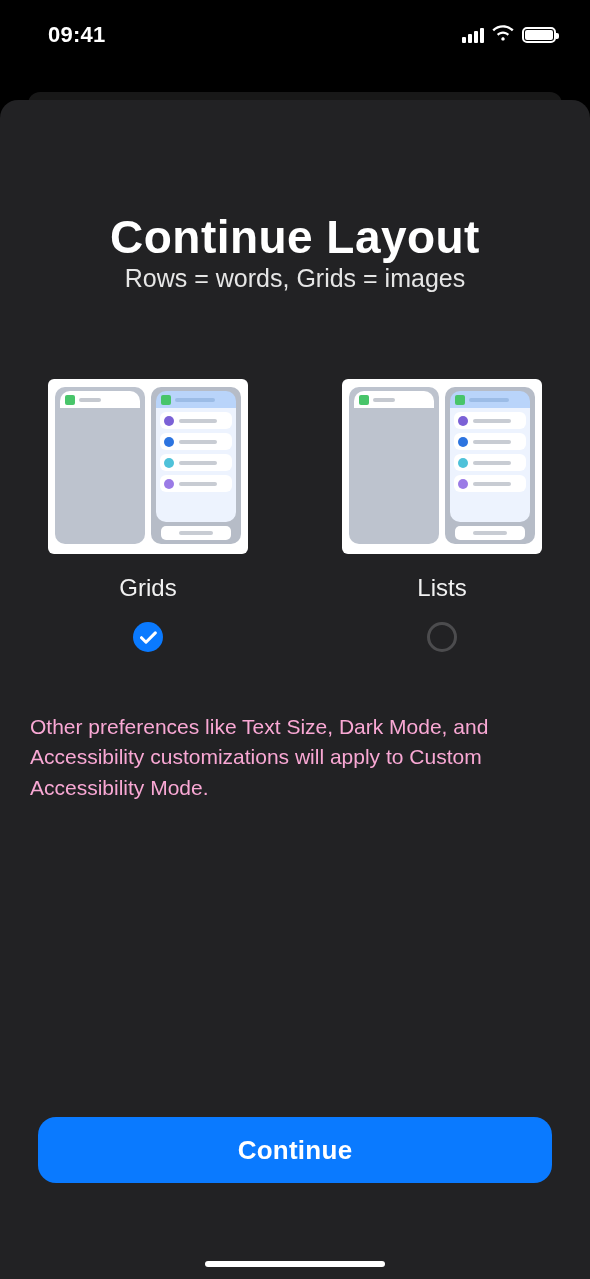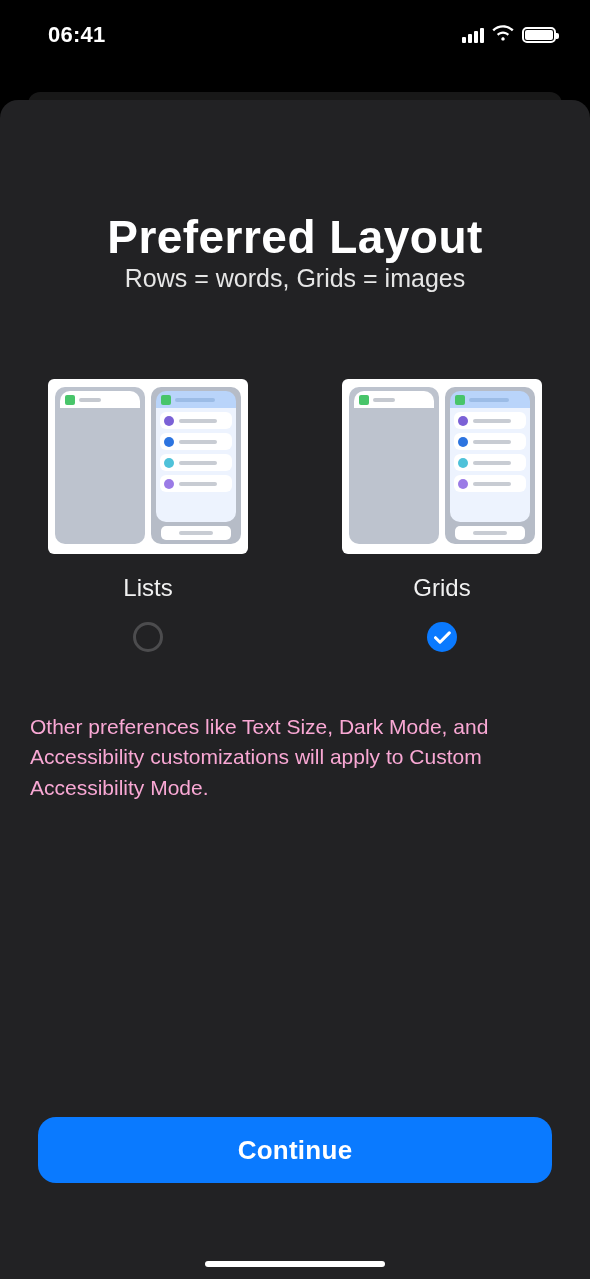--- a/index.html
+++ b/index.html
@@ -82,21 +82,21 @@
       background:#0a7aff;border:none;border-radius:18px;
       color:#fff;font-size:26px;font-weight:600;letter-spacing:.01em;
       cursor:pointer;
     }
     .home{position:absolute;left:50%;transform:translateX(-50%);bottom:12px;width:180px;height:6px;border-radius:4px;background:#fff}
   </style>
 </head>
 <body>
 
 <div class="statusbar">
-  <div class="clock">06:41</div>
+  <div class="clock">09:41</div>
   <div class="sb-icons">
     <span class="signal-bars">
         <span></span>
         <span></span>
         <span></span>
         <span></span>
       </span>
     <span>
       <svg width="22" height="16" viewBox="0 0 22 16" fill="none">
           <path d="M11 15.5c.9 0 1.7-.7 1.7-1.6 0-.9-.8-1.6-1.7-1.6s-1.7.7-1.7 1.6c0 .9.8 1.6 1.7 1.6Zm-4.5-4.8c1.2-1.2 2.8-1.9 4.5-1.9s3.3.7 4.5 1.9l1.6-1.6C15.4 7.4 13.3 6.5 11 6.5S6.6 7.4 4.9 9.1l1.6 1.6ZM2 6.2C4.4 3.8 7.6 2.5 11 2.5s6.6 1.3 9 3.7l1.6-1.6C18.7 1.8 15 .3 11 .3S3.3 1.8.4 4.6L2 6.2Z" fill="#fff"></path>
@@ -104,64 +104,24 @@
     </span>
     <span class="battery">
         <span class="fill"></span>
       </span>
   </div>
 </div>
 
 <div class="sheet-stack"></div>
 
 <div class="sheet">
-  <h1 class="title">Preferred Layout</h1>
+  <h1 class="title">Continue Layout</h1>
   <p class="subtitle">Rows = words, Grids = images</p>
 
   <div class="options">
-
-    <div class="opt">
-      <div class="thumb">
-        <div class="phone light">
-          <div class="ph-notch">
-              <span class="sq green"></span>
-              <span class="bar"></span>
-            </div>
-        </div>
-        <div class="phone active">
-          <div class="ph-notch">
-              <span class="sq green"></span>
-              <span class="bar"></span>
-            </div>
-          <div class="ph-list">
-            <div class="row">
-                <span class="dot purple"></span>
-                <span class="bar"></span>
-              </div>
-            <div class="row">
-                <span class="dot blue"></span>
-                <span class="bar"></span>
-              </div>
-            <div class="row">
-                <span class="dot cyan"></span>
-                <span class="bar"></span>
-              </div>
-            <div class="row">
-                <span class="dot violet"></span>
-                <span class="bar"></span>
-              </div>
-          </div>
-          <div class="ph-btn">
-              <span class="bar"></span>
-            </div>
-        </div>
-      </div>
-      <div class="opt-label">Lists</div>
-      <div class="radio unchecked"></div>
-    </div>
 
     <div class="opt">
       <div class="thumb">
         <div class="phone light">
           <div class="ph-notch">
               <span class="sq green"></span>
               <span class="bar"></span>
             </div>
         </div>
         <div class="phone active">
@@ -192,20 +152,60 @@
             </div>
         </div>
       </div>
       <div class="opt-label">Grids</div>
       <div class="radio checked">
         <svg width="17" height="13" viewBox="0 0 17 13" fill="none">
             <path d="M1.5 6.7 6 11.2 15.3 1.9" stroke="#fff" stroke-width="3" stroke-linecap="round" stroke-linejoin="round"></path>
           </svg>
       </div>
     </div>
+
+    <div class="opt">
+      <div class="thumb">
+        <div class="phone light">
+          <div class="ph-notch">
+              <span class="sq green"></span>
+              <span class="bar"></span>
+            </div>
+        </div>
+        <div class="phone active">
+          <div class="ph-notch">
+              <span class="sq green"></span>
+              <span class="bar"></span>
+            </div>
+          <div class="ph-list">
+            <div class="row">
+                <span class="dot purple"></span>
+                <span class="bar"></span>
+              </div>
+            <div class="row">
+                <span class="dot blue"></span>
+                <span class="bar"></span>
+              </div>
+            <div class="row">
+                <span class="dot cyan"></span>
+                <span class="bar"></span>
+              </div>
+            <div class="row">
+                <span class="dot violet"></span>
+                <span class="bar"></span>
+              </div>
+          </div>
+          <div class="ph-btn">
+              <span class="bar"></span>
+            </div>
+        </div>
+      </div>
+      <div class="opt-label">Lists</div>
+      <div class="radio unchecked"></div>
+    </div>
   </div>
 
   <p class="note">Other preferences like Text Size, Dark Mode, and Accessibility customizations will apply to Custom Accessibility Mode.</p>
 
   <button class="cta">Continue</button>
 </div>
 
 <div class="home"></div>
 
 </body></html>

